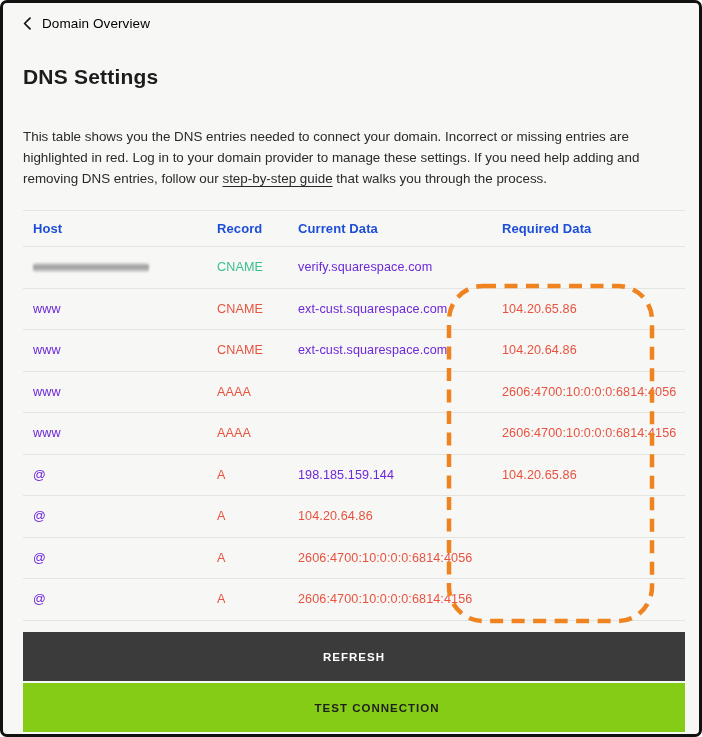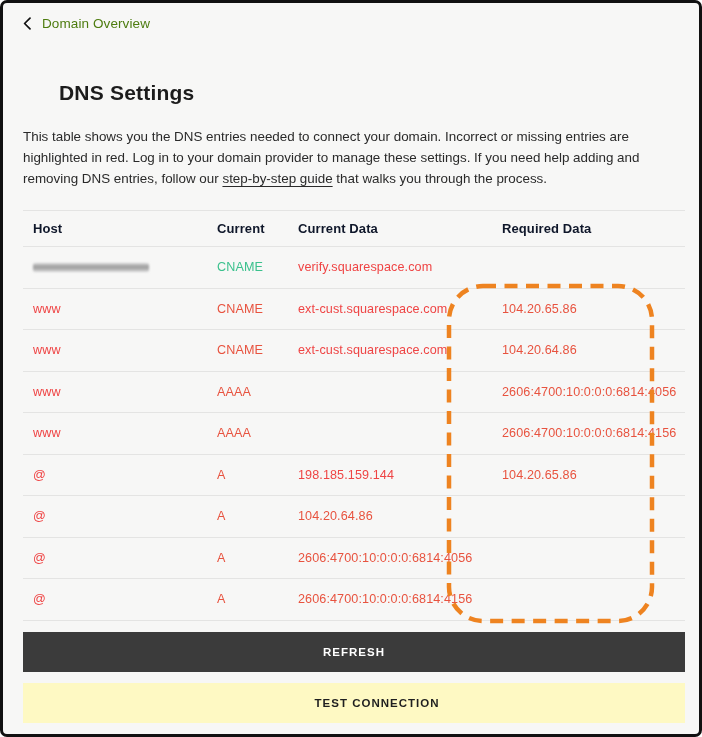--- a/index.html
+++ b/index.html
@@ -23,32 +23,31 @@
     top: 13px; left: 18px;
     display: flex;
     align-items: center;
     gap: 8px;
     cursor: pointer;
   }
   .backbar .chev { display: flex; align-items: center; }
   .backbar .label {
     font-size: 13.5px;
     font-weight: 500;
-    color: #4d7c0f;
+    color: #000000;
     letter-spacing: 0.1px;
   }
   
   .page-title {
     position: absolute;
-    top: 78px; left: 20px;
+    top: 62px; left: 20px;
     font-size: 21px;
     font-weight: 700;
     color: #1c1c1c;
     letter-spacing: 0.2px;
-    margin-left: 36px;
   }
   
   .desc {
     position: absolute;
     top: 124px; left: 20px;
     width: 660px;
     font-size: 13.4px;
     line-height: 20.8px;
     color: #2a2a2a;
   }
@@ -68,25 +67,25 @@
     display: grid;
     grid-template-columns: 184px 81px 204px 1fr;
     align-items: center;
     border-bottom: 1px solid #e4e4e3;
   }
   .trow.head {
     height: 37px;
     border-top: 1px solid #e4e4e3;
   }
   .trow.data { height: 41.5px; }
-  .tcell { padding-left: 10px; font-size: 12.6px; color: #ef4444; letter-spacing: 0.1px; }
+  .tcell { padding-left: 10px; font-size: 12.6px; color: #6d28d9; letter-spacing: 0.1px; }
   .trow.head .tcell {
     font-size: 13px;
     font-weight: 700;
-    color: #0f172a;
+    color: #1d4ed8;
   }
   .tcell.ok  { color: #3bc18d; }
   .tcell.bad { color: #e8533f; }
   .redact-bar {
     width: 116px; height: 9px;
     border-radius: 2px;
     background: linear-gradient(180deg, #d6d6d6 0%, #9b9b9b 45%, #b5b5b5 70%, #dadada 100%);
     filter: blur(1.3px);
   }
   
@@ -94,32 +93,32 @@
     position: absolute;
     left: 443px; top: 280px;
     width: 209px; height: 341px;
     pointer-events: none;
   }
   
   .btn {
     position: absolute;
     left: 20px;
     width: 662px;
-    height: 40px;
+    height: 49px;
     display: flex;
     align-items: center;
     justify-content: center;
     font-size: 11.5px;
     font-weight: 700;
     letter-spacing: 1px;
     cursor: pointer;
     border: none;
   }
   .btn-refresh { top: 629px; background: #3b3b3b; color: #ffffff; }
-  .btn-test    { top: 680px; background: #fef9c3; color: #1f1f1f; padding-left: 46px; }
+  .btn-test    { top: 680px; background: #84cc16; color: #1f1f1f; padding-left: 46px; }
 </style>
 </head>
 <body>
 
 <div class="frame">
 
   <div class="backbar">
     <span class="chev">
       <svg width="13" height="13" viewBox="0 0 13 13">
           <path d="M9 1.2 L3.6 6.5 L9 11.8" stroke="#111" stroke-width="1.7" fill="none" stroke-linecap="round" stroke-linejoin="round"></path>
@@ -128,21 +127,21 @@
     <span class="label">Domain Overview</span>
   </div>
 
   <h1 class="page-title">DNS Settings</h1>
 
   <p class="desc"><span>This table shows you the DNS entries needed to connect your domain. Incorrect or missing entries are highlighted in red. Log in to your domain provider to manage these settings. If you need help adding and removing DNS entries, follow our </span><a>step-by-step guide</a><span> that walks you through the process.</span></p>
 
   <div class="dns-table">
     <div class="trow head">
       <div class="tcell">Host</div>
-      <div class="tcell">Current</div>
+      <div class="tcell">Record</div>
       <div class="tcell">Current Data</div>
       <div class="tcell">Required Data</div>
     </div>
 
     <div class="trow data">
       <div class="tcell">
           <div class="redact-bar"></div>
         </div>
       <div class="tcell ok">CNAME</div>
       <div class="tcell">verify.squarespace.com</div>

